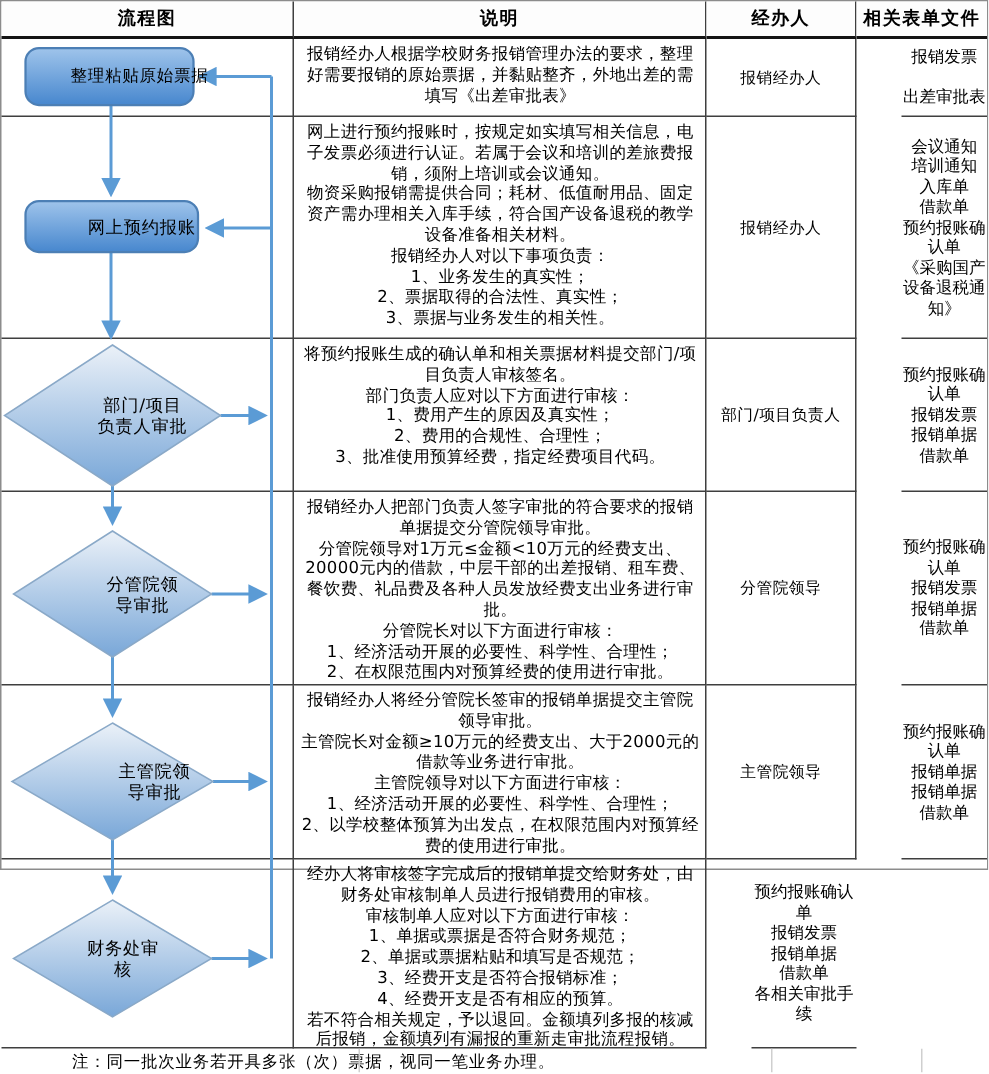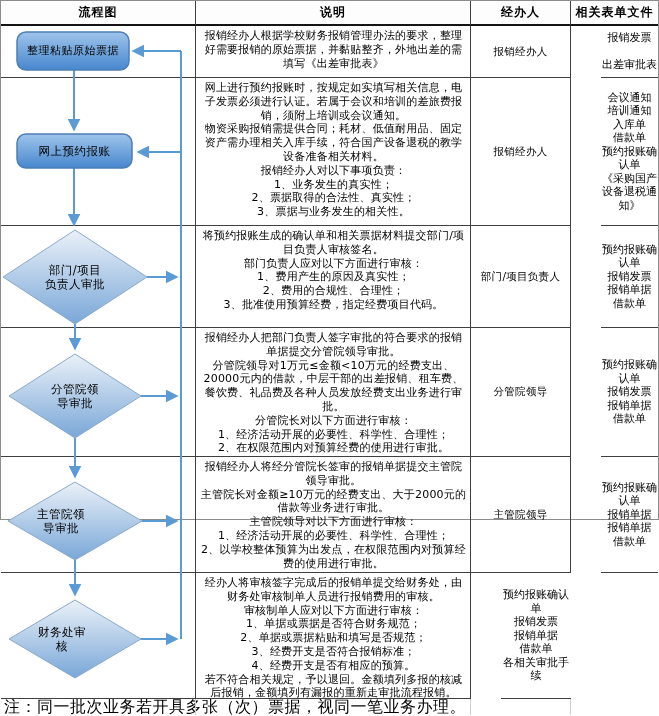--- a/index.html
+++ b/index.html
@@ -1,28 +1,28 @@
 <!DOCTYPE html>
 <html><head>
 <meta charset="utf-8">
 <style>
   html,body{margin:0;padding:0;background:#fff;}
   .page{position:relative;width:659px;height:716px;font-family:"DejaVu Sans","Liberation Sans",sans-serif;color:#000;background:#fff;overflow:hidden;}
-  .tbl{position:absolute;left:0;top:0;width:659px;height:520px;box-sizing:border-box;border:1px solid #8c8c8c;display:grid;grid-template-columns:195px 275px 100px 87px;grid-template-rows:25px 52px 148px 102px 129px 116px 126px 16px;}
+  .tbl{position:absolute;left:0;top:0;width:659px;height:580px;box-sizing:border-box;border:1px solid #8c8c8c;display:grid;grid-template-columns:195px 275px 100px 87px;grid-template-rows:25px 52px 148px 102px 129px 116px 126px 16px;}
   .c{box-sizing:border-box;border-right:1px solid #3f3f3f;border-bottom:1px solid #3f3f3f;overflow:hidden;font-size:11px;}
   .c.last{border-right:none;}
   .hdr{display:flex;align-items:center;justify-content:center;font-weight:bold;font-size:12px;letter-spacing:1px;border-bottom:2px solid #141414;background:#fdfdfd;}
   .desc{padding:3px 3px 0 4px;line-height:13.8px;letter-spacing:0.2px;white-space:pre-line;text-align:center;}
   .mid{display:flex;align-items:center;justify-content:center;text-align:center;font-size:10.5px;letter-spacing:0.3px;}
   .forms{display:flex;align-items:center;justify-content:center;text-align:center;white-space:pre-line;line-height:13.5px;font-size:11px;margin-left:30px;}
   .flowcell{background:transparent;}
-  .note{grid-column:1/5;border-right:none;border-bottom:none;display:flex;align-items:center;padding-left:3px;font-size:16px;letter-spacing:0.5px;position:relative;}
+  .note{grid-column:1/5;border-right:none;border-bottom:none;display:flex;align-items:center;padding-left:3px;font-size:11px;letter-spacing:0.5px;position:relative;margin-left:44px;}
   .note .sep{position:absolute;top:0;bottom:0;width:1px;background:#cfcfcf;}
   .flow{position:absolute;left:0;top:0;width:195px;height:716px;pointer-events:none;}
-  .nlabel{position:absolute;display:flex;align-items:center;justify-content:center;text-align:center;white-space:pre-line;font-size:11.5px;line-height:14.5px;letter-spacing:0.5px;color:#000;}
+  .nlabel{position:absolute;display:flex;align-items:center;justify-content:center;text-align:center;white-space:pre-line;font-size:11.5px;line-height:14.5px;letter-spacing:0.5px;color:#000;margin-left:20px;}
 </style>
 </head>
 <body>
 
 <div class="page">
 
   <div class="tbl">
 
     <div class="c hdr">流程图</div>
     <div class="c hdr">说明</div>
@@ -146,18 +146,18 @@
     <polygon points="75,482 142,521 75,560 8,521" fill="url(#gd)" stroke="#8aa9c8" stroke-width="1"></polygon>
     <polygon points="75,600 141,639 75,678 9,639" fill="url(#gd)" stroke="#8aa9c8" stroke-width="1"></polygon>
   </svg>
 
   <div class="nlabel" style="left:17px;top:32px;width:112px;height:38px;font-size:11px;">整理粘贴原始票据</div>
   <div class="nlabel" style="left:17px;top:134px;width:115px;height:34px;">网上预约报账</div>
   <div class="nlabel" style="left:25px;top:243px;width:100px;height:68px;text-align:center;">部门/项目
 负责人审批</div>
   <div class="nlabel" style="left:25px;top:362px;width:100px;height:68px;">分管院领
 导审批</div>
-  <div class="nlabel" style="left:11px;top:487px;width:100px;height:68px;">主管院领
+  <div class="nlabel" style="left:33px;top:487px;width:100px;height:68px;">主管院领
 导审批</div>
   <div class="nlabel" style="left:12px;top:605px;width:100px;height:68px;">财务处审
 核</div>
 
 </div>
 
 </body></html>

